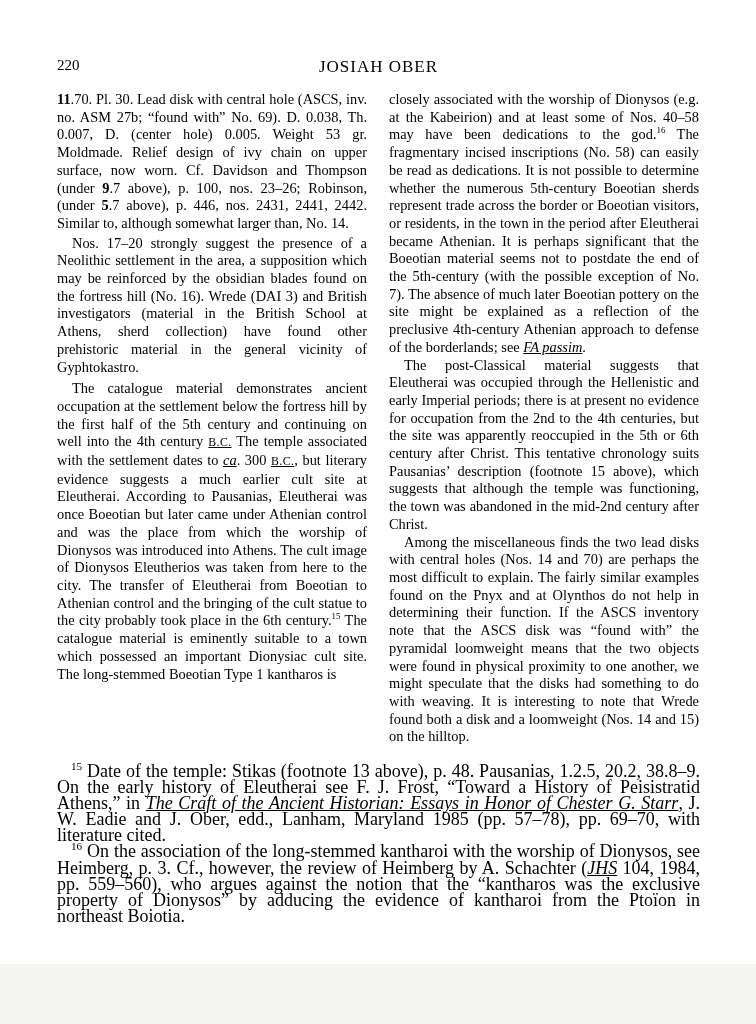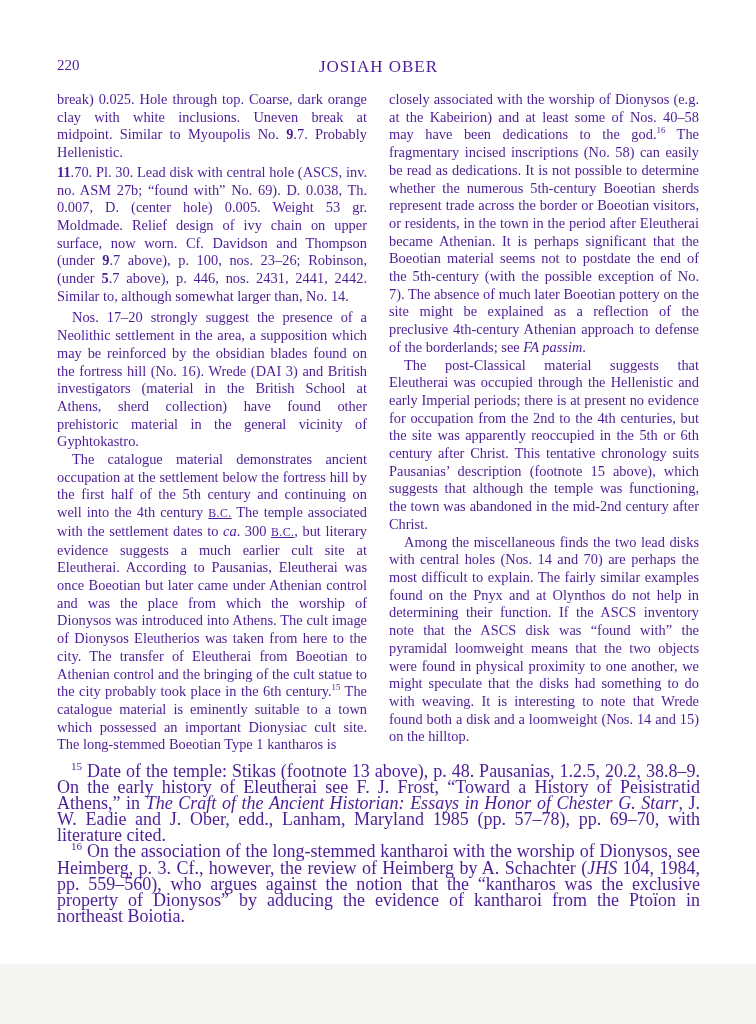--- a/index.html
+++ b/index.html
@@ -5,21 +5,21 @@
   html, body { margin: 0; padding: 0; }
   body {
     width: 756px; height: 1024px;
     background: #f4f4f2;
     font-family: "Liberation Serif", serif;
   }
   .page {
     position: relative;
     width: 756px; height: 964px;
     background: #ffffff;
-    color: #4c1d95;
+    color: #000000;
     overflow: hidden;
   }
   .header {
     position: absolute;
     top: 57px; left: 57px; right: 56px;
     height: 18px;
   }
   .pagenum {
     position: absolute; left: 0; top: 0;
     font-size: 15px;
@@ -48,36 +48,35 @@
   .left .para:nth-child(3) { margin-top: 4px; }
   .footnotes {
     position: absolute;
     top: 763px; left: 57px; right: 56px;
     text-align: justify;
     font-size: 18px;
     line-height: 16.1px;
   }
   .footnotes .para { text-indent: 14px; margin: 0; }
   .b  { font-weight: bold; }
-  .i  { font-style: italic; }
+  .i  { font-style: italic; text-decoration: underline; }
   .sc { font-size: 0.82em; letter-spacing: 0.4px; text-decoration: underline; }
   .sup { font-size: 0.62em; vertical-align: super; line-height: 0; }
 </style>
 </head>
 <body>
 
 <div class="page">
   <div class="header">
     <span class="pagenum">220</span>
     <div class="runhead">JOSIAH OBER</div>
   </div>
 
   <div class="columns">
     <div class="column left">
-        <p class="para"><span>break) 0.025. Hole through top. Coarse, dark orange clay with white inclusions. Uneven break at midpoint. Similar to Myoupolis No. </span><span class="b">9</span><span>.7. Probably Hellenistic.</span></p>
         <p class="para"><span class="b">11</span><span>.70. Pl. 30. Lead disk with central hole (ASCS, inv. no. ASM 27b; “found with” No. 69). D. 0.038, Th. 0.007, D. (center hole) 0.005. Weight 53 gr. Moldmade. Relief design of ivy chain on upper surface, now worn. Cf. Davidson and Thompson (under </span><span class="b">9</span><span>.7 above), p. 100, nos. 23–26; Robinson, (under </span><span class="b">5</span><span>.7 above), p. 446, nos. 2431, 2441, 2442. Similar to, although somewhat larger than, No. 14.</span></p>
         <p class="para indent"><span>Nos. 17–20 strongly suggest the presence of a Neolithic settlement in the area, a supposition which may be reinforced by the obsidian blades found on the fortress hill (No. 16). Wrede (DAI 3) and British investigators (material in the British School at Athens, sherd collection) have found other prehistoric material in the general vicinity of Gyphtokastro.</span></p>
         <p class="para indent"><span>The catalogue material demonstrates ancient occupation at the settlement below the fortress hill by the first half of the 5th century and continuing on well into the 4th century </span><span class="sc">B.C.</span><span> The temple associated with the settlement dates to </span><span class="i">ca</span><span>. 300 </span><span class="sc">B.C.</span><span>, but literary evidence suggests a much earlier cult site at Eleutherai. According to Pausanias, Eleutherai was once Boeotian but later came under Athenian control and was the place from which the worship of Dionysos was introduced into Athens. The cult image of Dionysos Eleutherios was taken from here to the city. The transfer of Eleutherai from Boeotian to Athenian control and the bringing of the cult statue to the city probably took place in the 6th century.</span><span class="sup">15</span><span> The catalogue material is eminently suitable to a town which possessed an important Dionysiac cult site. The long-stemmed Boeotian Type 1 kantharos is</span></p>
       </div>
     <div class="column right">
         <p class="para"><span>closely associated with the worship of Dionysos (e.g. at the Kabeirion) and at least some of Nos. 40–58 may have been dedications to the god.</span><span class="sup">16</span><span> The fragmentary incised inscriptions (No. 58) can easily be read as dedications. It is not possible to determine whether the numerous 5th-century Boeotian sherds represent trade across the border or Boeotian visitors, or residents, in the town in the period after Eleutherai became Athenian. It is perhaps significant that the Boeotian material seems not to postdate the end of the 5th-century (with the possible exception of No. 7). The absence of much later Boeotian pottery on the site might be explained as a reflection of the preclusive 4th-century Athenian approach to defense of the borderlands; see </span><span class="i">FA passim</span><span>.</span></p>
         <p class="para indent"><span>The post-Classical material suggests that Eleutherai was occupied through the Hellenistic and early Imperial periods; there is at present no evidence for occupation from the 2nd to the 4th centuries, but the site was apparently reoccupied in the 5th or 6th century after Christ. This tentative chronology suits Pausanias’ description (footnote 15 above), which suggests that although the temple was functioning, the town was abandoned in the mid-2nd century after Christ.</span></p>
         <p class="para indent"><span>Among the miscellaneous finds the two lead disks with central holes (Nos. 14 and 70) are perhaps the most difficult to explain. The fairly similar examples found on the Pnyx and at Olynthos do not help in determining their function. If the ASCS inventory note that the ASCS disk was “found with” the pyramidal loomweight means that the two objects were found in physical proximity to one another, we might speculate that the disks had something to do with weaving. It is interesting to note that Wrede found both a disk and a loomweight (Nos. 14 and 15) on the hilltop.</span></p>
       </div>
   </div>

